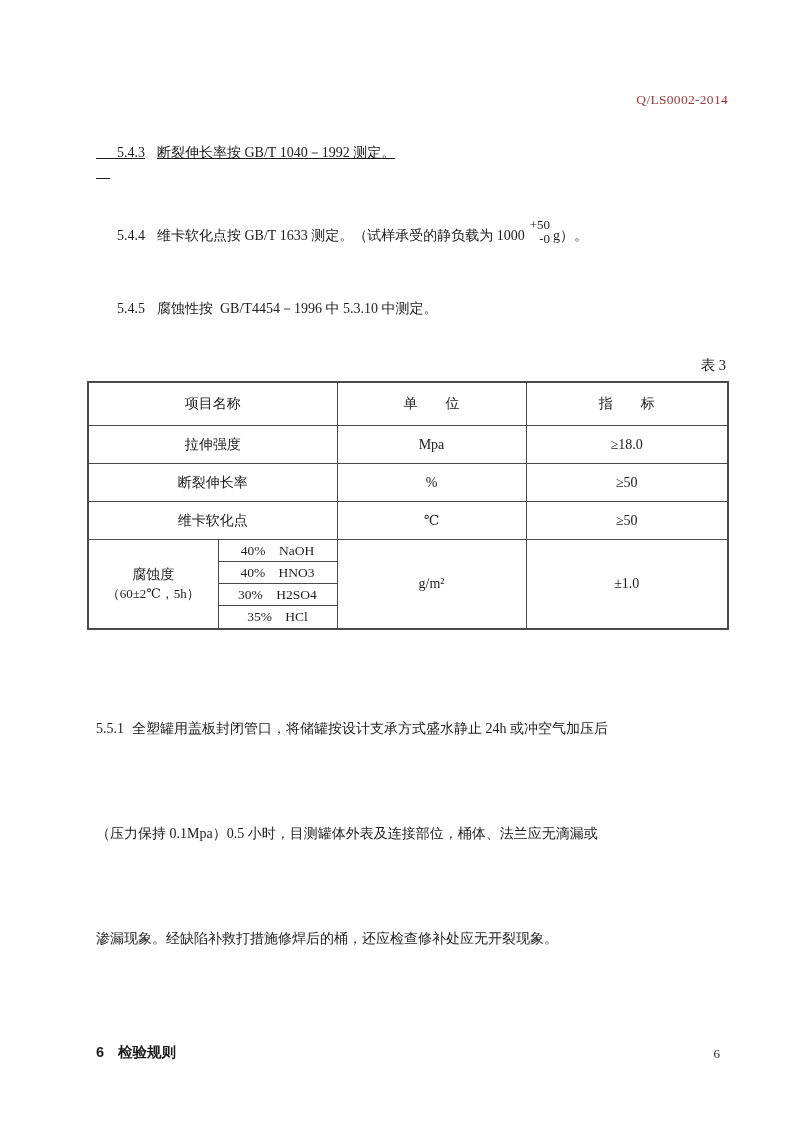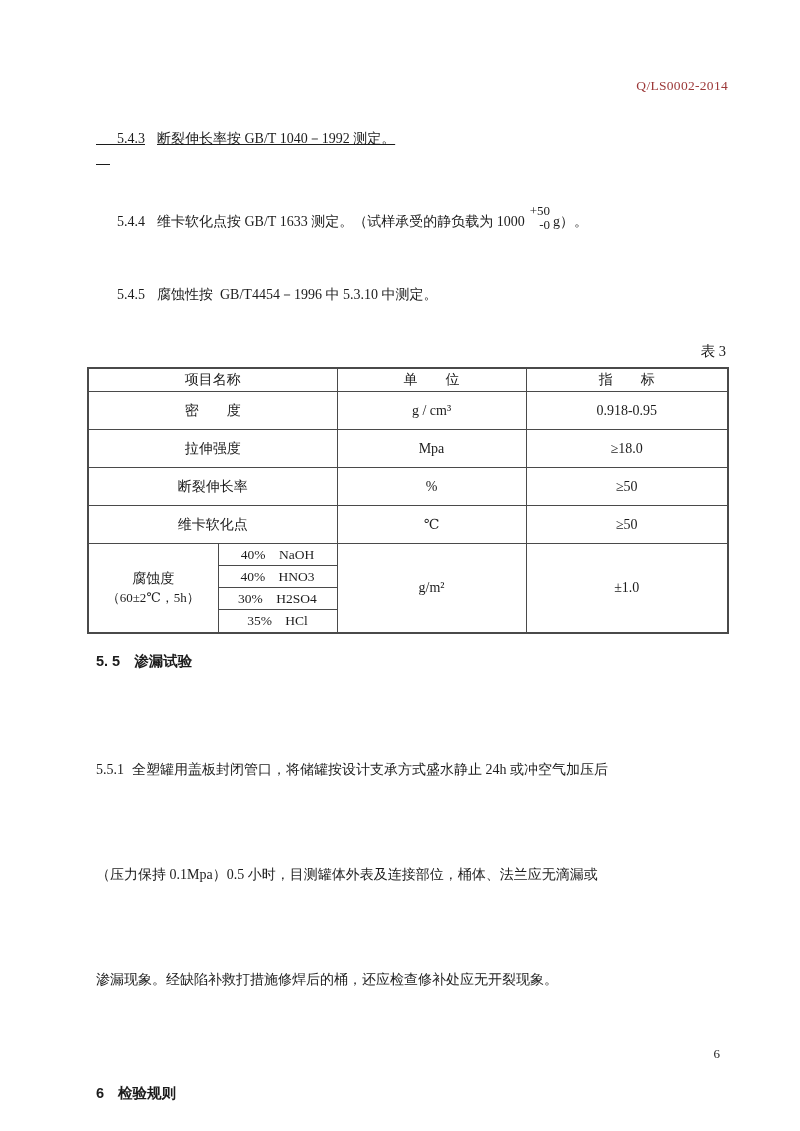--- a/index.html
+++ b/index.html
@@ -8,21 +8,21 @@
     position:relative;
     width:800px; height:1131px;
     margin:0 auto;
     background:#ffffff;
     font-family:"Liberation Serif","DejaVu Serif",serif;
     color:#1c1c1c;
     overflow:hidden;
   }
   .content {
     position:absolute;
-    left:96px; right:74px; top:78px;
+    left:96px; right:74px; top:92px;
   }
   .doc-number {
     text-align:right;
     font-size:13.5px;
     letter-spacing:0.3px;
     color:#9c3838;
     margin-right:-2px;
   }
   .clause {
     font-size:14px;
@@ -57,21 +57,21 @@
     border:2px solid #4a4a4a;
     font-size:14px;
   }
   table.t3 th, table.t3 td {
     border:1px solid #4a4a4a;
     text-align:center;
     vertical-align:middle;
     font-weight:normal;
     padding:0;
   }
-  table.t3 .hrow th { height:24px; }
+  table.t3 .hrow th { height:44px; }
   table.t3 .drow td { height:38px; }
   td.c-chem { padding:0; height:88px;margin-top:24px; }
   .chem {
     height:22px; line-height:21px;
     border-bottom:1px solid #4a4a4a;
     font-size:13.5px;
   }
   .chem:last-child { border-bottom:none; }
   .c-name div { line-height:19px; }
   .c-name .l2 { font-size:13px; }
@@ -128,25 +128,20 @@
           <col style="width:189px">
           <col style="width:202px">
         </colgroup>
       <tbody>
           <tr class="hrow">
         <th colspan="2">项目名称</th>
         <th>单　　位</th>
         <th>指　　标</th>
       </tr>
       <tr class="drow">
-        <td colspan="2">密　　度</td>
-        <td>g / cm³</td>
-        <td>0.918-0.95</td>
-      </tr>
-      <tr class="drow">
         <td colspan="2">拉伸强度</td>
         <td>Mpa</td>
         <td>≥18.0</td>
       </tr>
       <tr class="drow">
         <td colspan="2">断裂伸长率</td>
         <td>%</td>
         <td>≥50</td>
       </tr>
       <tr class="drow">
@@ -164,23 +159,20 @@
           <div class="chem">40%　HNO3</div>
           <div class="chem">30%　H2SO4</div>
           <div class="chem">35%　HCl</div>
         </td>
         <td>g/m²</td>
         <td>±1.0</td>
       </tr>
     </tbody>
       </table>
 
-    <div class="heading">
-      <span class="num">5. 5</span><span>渗漏试验</span>
-    </div>
 
     <div class="para">
       <div><span class="num">5.5.1</span><span>全塑罐用盖板封闭管口，将储罐按设计支承方式盛水静止 24h 或冲空气加压后</span></div>
       <div>（压力保持 0.1Mpa）0.5 小时，目测罐体外表及连接部位，桶体、法兰应无滴漏或</div>
       <div>渗漏现象。经缺陷补救打措施修焊后的桶，还应检查修补处应无开裂现象。</div>
     </div>
 
     <div class="heading h6">
       <span class="num">6</span><span>检验规则</span>
     </div>

